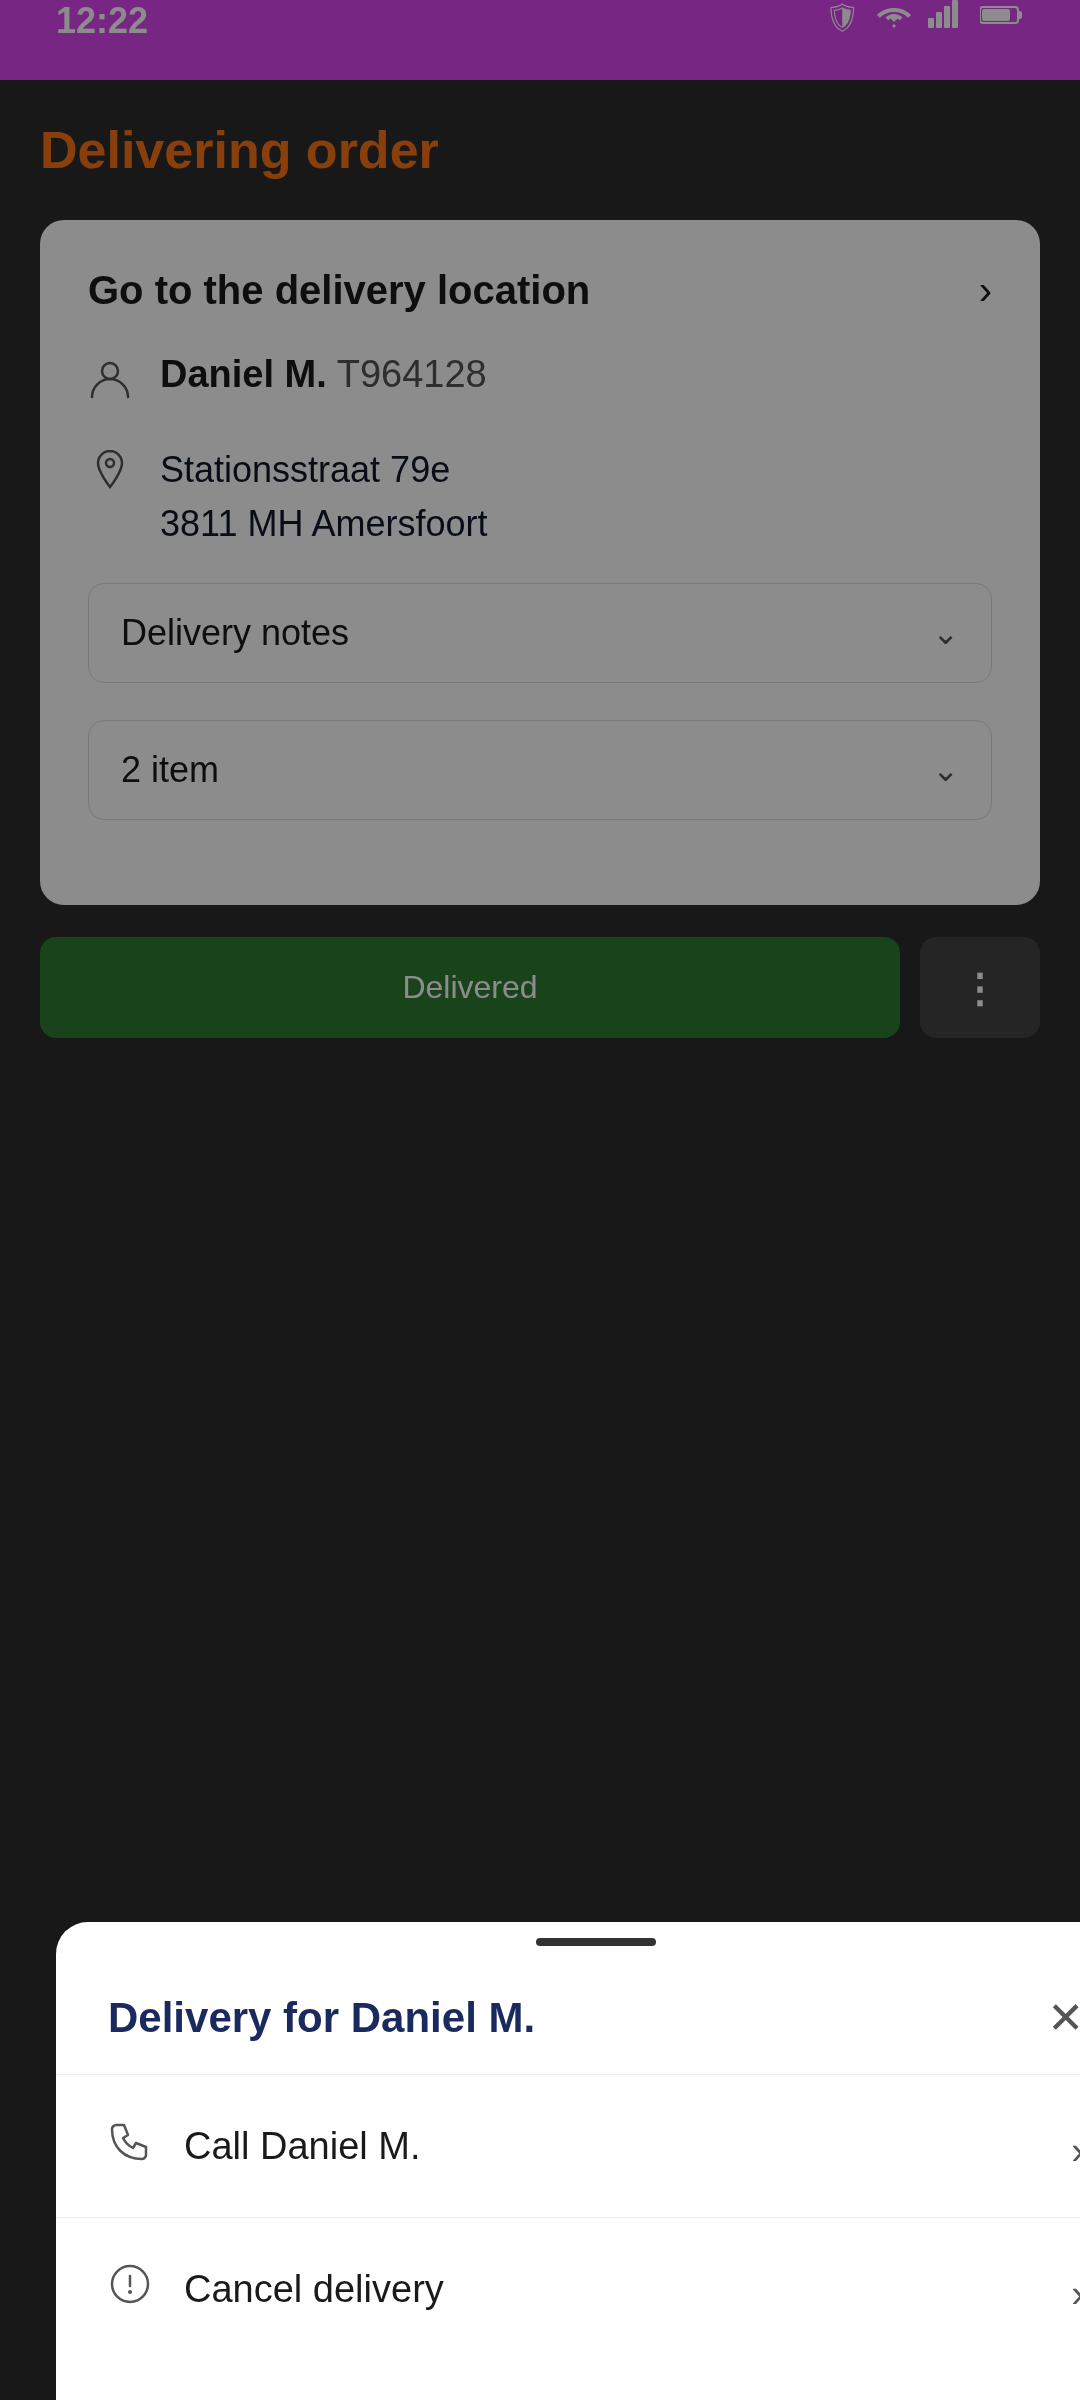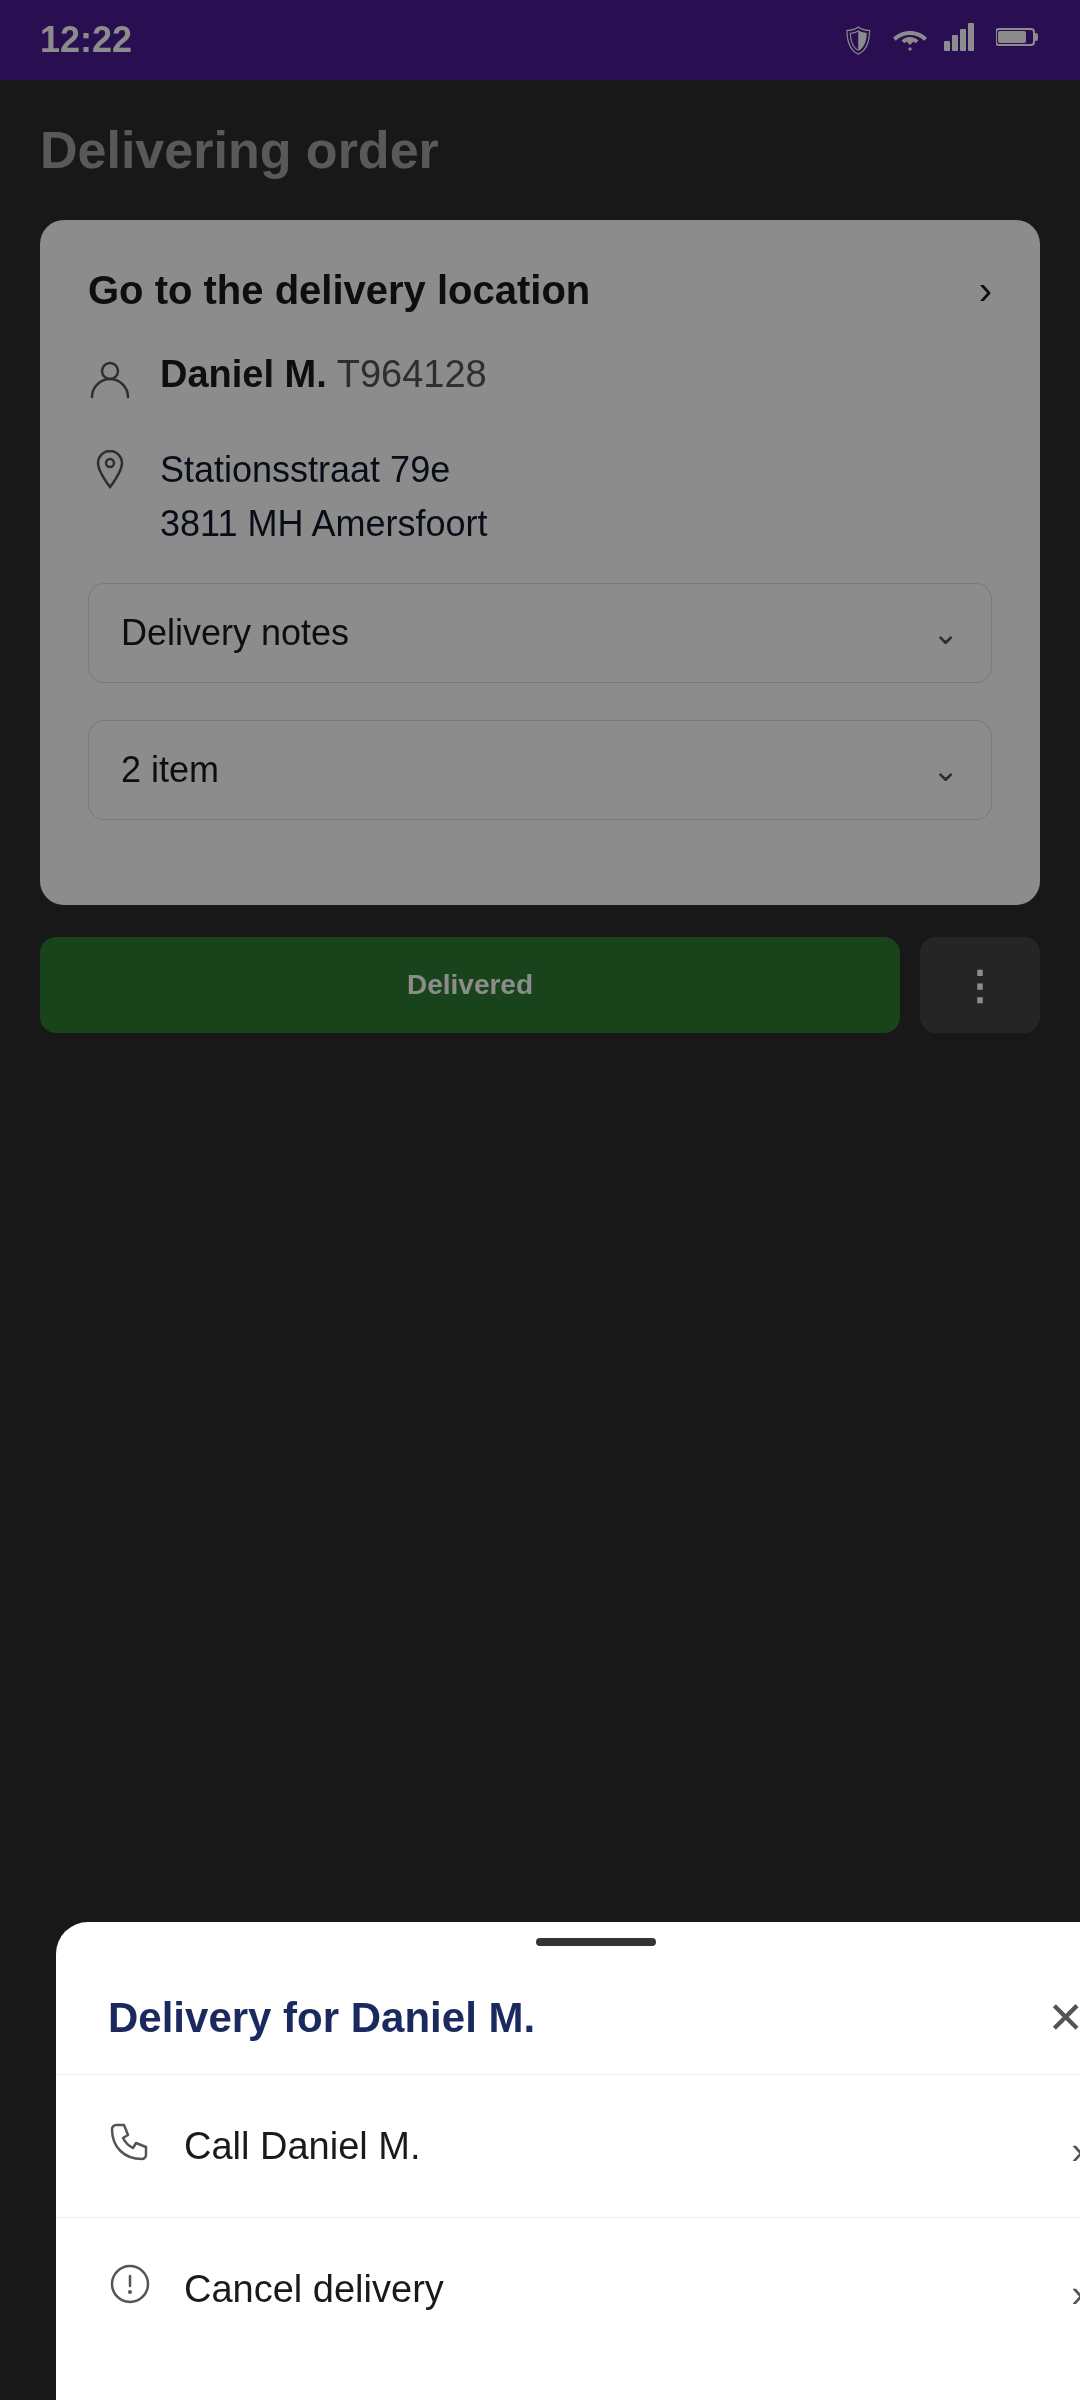--- a/index.html
+++ b/index.html
@@ -11,25 +11,25 @@
       background: #2d2d2d;
       font-family: 'Helvetica Neue', Arial, sans-serif;
       position: relative;
       overflow: hidden;
     }
 
     
     .status-bar {
       width: 100%;
       height: 80px;
-      background: #4c1d95;
-      display: flex;
-      align-items: center;
-      justify-content: space-between;
-      padding: 0 40px;
+      background: #d946ef;
+      display: flex;
+      align-items: flex-start;
+      justify-content: space-between;
+      padding: 0 56px;
     }
     .status-time {
       color: #fff;
       font-size: 36px;
       font-weight: 600;
     }
     .status-icons {
       display: flex;
       align-items: center;
       gap: 16px;
@@ -41,21 +41,21 @@
 
     
     .main-screen {
       width: 100%;
       padding: 20px 40px;
       background: #2d2d2d;
     }
 
     
     .page-title {
-      color: #a3a3a3;
+      color: #f97316;
       font-size: 52px;
       font-weight: 700;
       margin-bottom: 40px;
       margin-top: 20px;
     }
 
     
     .delivery-card {
       background: #fff;
       border-radius: 24px;
@@ -136,22 +136,22 @@
       display: flex;
       gap: 20px;
       margin-bottom: 32px;
     }
     .delivered-btn {
       flex: 1;
       background: #2e7d32;
       color: #fff;
       border: none;
       border-radius: 16px;
-      font-size: 28px;
-      font-weight: 700;
+      font-size: 32px;
+      font-weight: 400;
       padding: 32px 0;
       cursor: pointer;
     }
     .more-btn {
       width: 120px;
       background: #444;
       color: #fff;
       border: none;
       border-radius: 16px;
       font-size: 40px;

